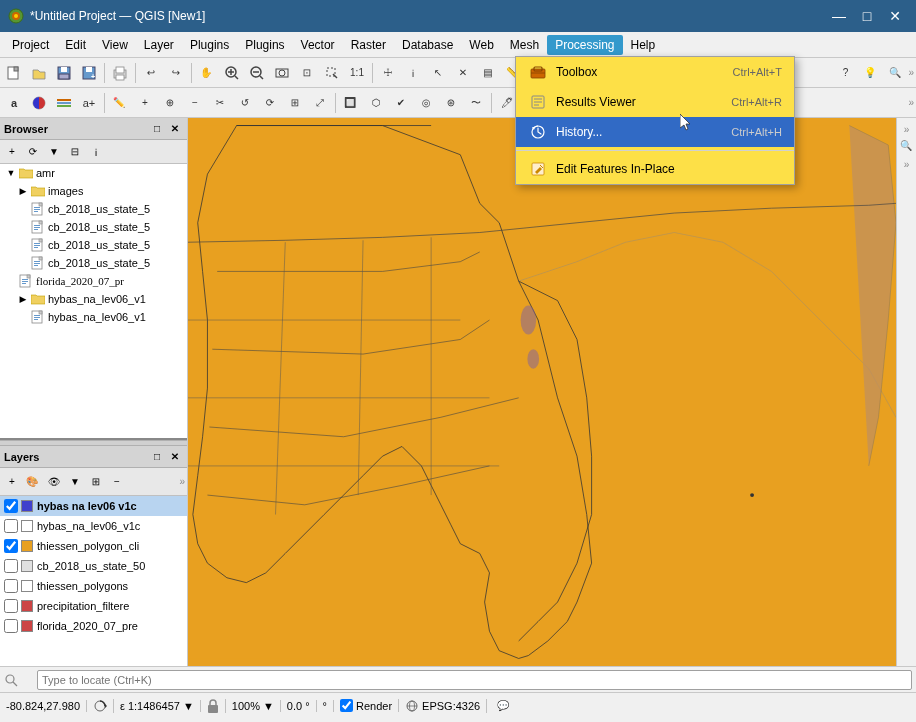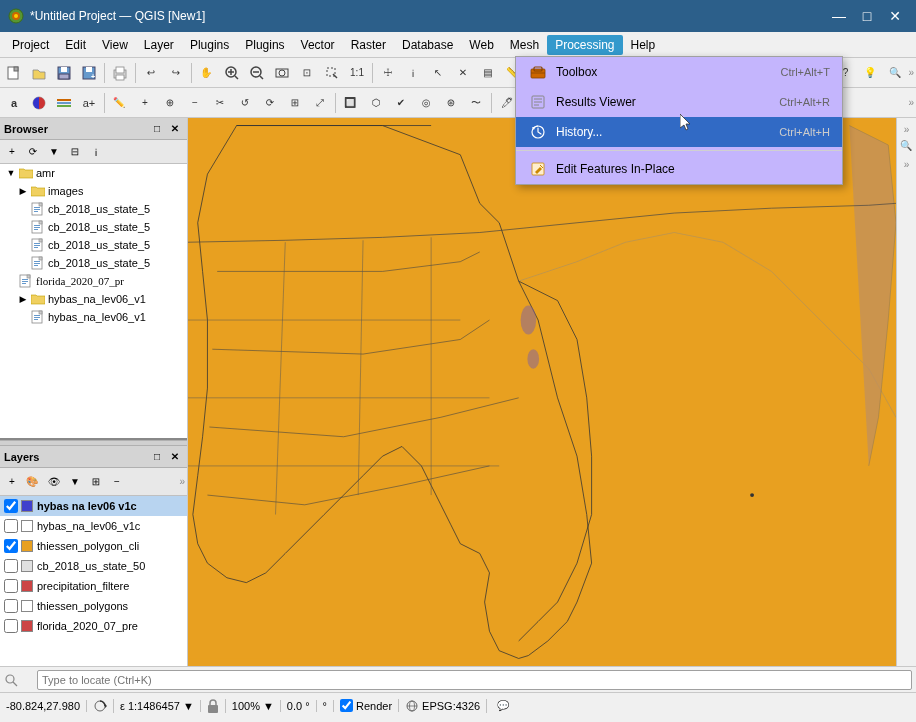--- a/index.html
+++ b/index.html
@@ -35,22 +35,22 @@
       border-radius: 2px;
       position: relative;
     }
     .menu-item.processing-active { background: #3399cc; color: white; }
 
     
     #processing-dropdown {
       position: absolute;
       top: 56px;
       left: 515px;
-      width: 328px;
-      background: #c4b5fd;
+      width: 280px;
+      background: #fde047;
       border: 1px solid #a0a0a0;
       box-shadow: 3px 3px 8px rgba(0,0,0,0.3);
       z-index: 1000;
     }
     .dropdown-item {
       display: flex;
       align-items: center;
       padding: 5px 12px;
       cursor: pointer;
       font-size: 12px;
@@ -602,27 +602,27 @@
             <div class="layer-swatch" style="background: rgb(232, 160, 32);"></div>
             <span class="layer-label">thiessen_polygon_cli</span>
           </div>
           <div class="layer-item">
             <input type="checkbox" class="layer-checkbox" style="">
             <div class="layer-swatch" style="background: rgb(224, 224, 224);"></div>
             <span class="layer-label">cb_2018_us_state_50</span>
           </div>
           <div class="layer-item">
             <input type="checkbox" class="layer-checkbox" style="">
+            <div class="layer-swatch" style="background: rgb(255, 255, 255); border: 1px solid rgb(136, 136, 136);"></div>
+            <span class="layer-label">thiessen_polygons</span>
+          </div>
+          <div class="layer-item">
+            <input type="checkbox" class="layer-checkbox" style="">
             <div class="layer-swatch" style="background: rgb(204, 68, 68);"></div>
             <span class="layer-label">precipitation_filtere</span>
-          </div>
-          <div class="layer-item">
-            <input type="checkbox" class="layer-checkbox" style="">
-            <div class="layer-swatch" style="background: rgb(255, 255, 255); border: 1px solid rgb(136, 136, 136);"></div>
-            <span class="layer-label">thiessen_polygons</span>
           </div>
           <div class="layer-item">
             <input type="checkbox" class="layer-checkbox" style="">
             <div class="layer-swatch" style="background: rgb(204, 68, 68);"></div>
             <span class="layer-label">florida_2020_07_pre</span>
           </div>
         </div>
     </div>
   </div>
 

